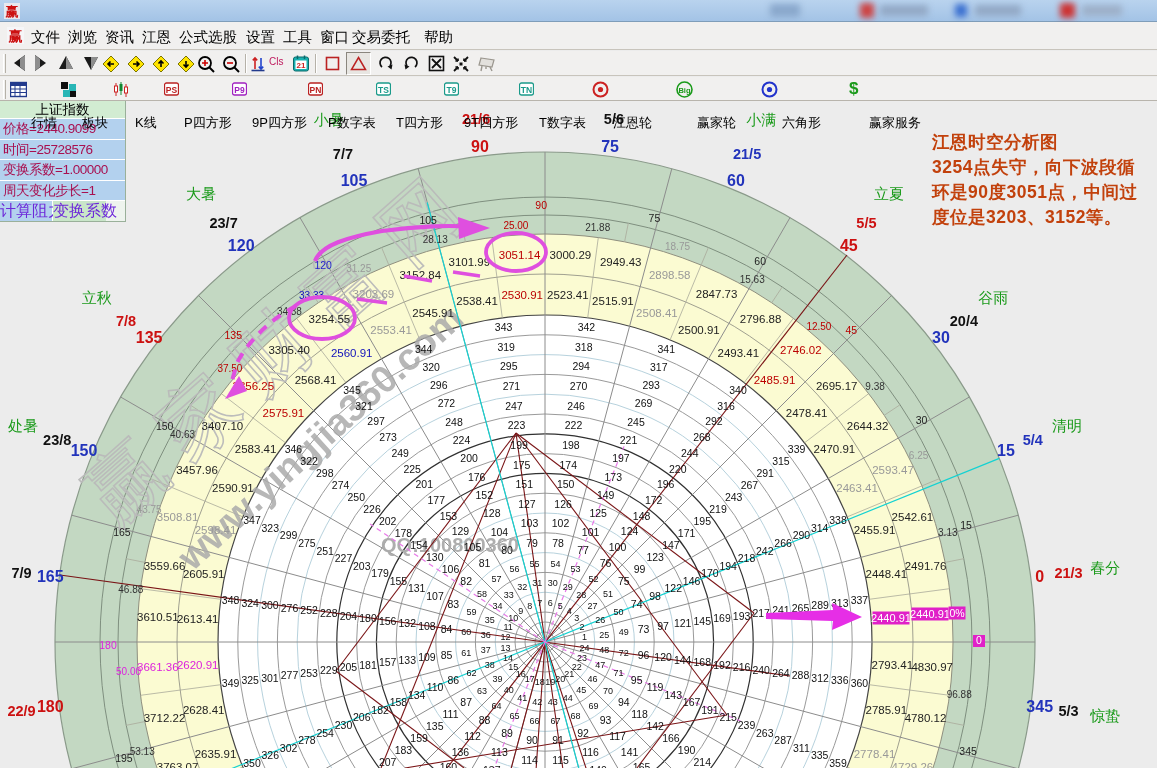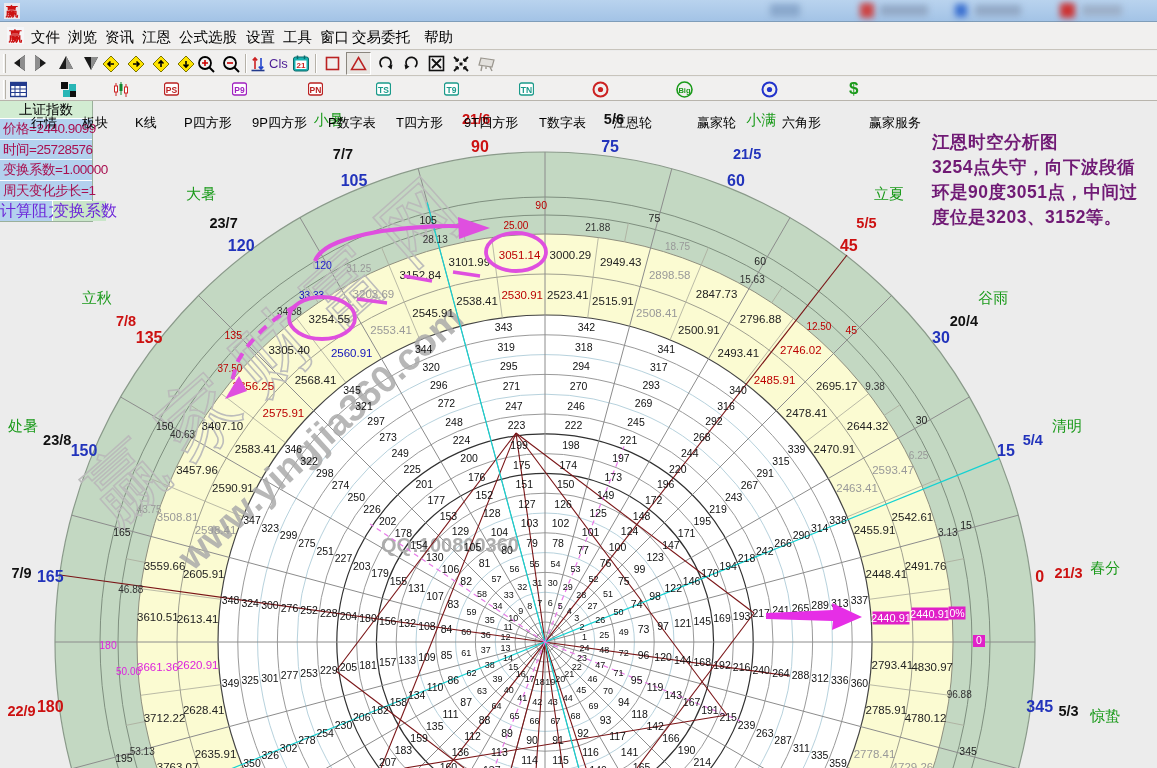--- a/index.html
+++ b/index.html
@@ -12,30 +12,30 @@
 .blur { position:absolute; filter:blur(3px); border-radius:2px; }
 #menubar { position:absolute; left:0; top:22px; width:1157px; height:28px; background:#f1f0ef;
   border-bottom:1px solid #c8c4bc; font-size:14.5px; color:#000; z-index:5; }
 #menubar span { position:absolute; top:6px; }
 #toolbar1 { position:absolute; left:0; top:51px; width:1157px; height:25px; background:#f1f0ef;
   border-bottom:1px solid #c8c4bc; z-index:5; }
 #toolbar2 { position:absolute; left:0; top:77px; width:1157px; height:24px; background:#f1f0ef;
   border-bottom:1px solid #b8b4ac; font-size:13px; color:#000; z-index:5; }
 #toolbar2 span.lbl { position:absolute; top:9px;margin-top:28px; }
 svg.icon { position:absolute; }
-#panel { position:absolute; left:0; top:101px; width:93px; font-size:13.5px;
+#panel { position:absolute; left:0; top:101px; width:126px; font-size:13.5px;
   border-right:1px solid #9ab09a; border-bottom:1px solid #9ab09a; z-index:4; background:#eef4ee; }
 #panel .hd { background:#d2ecd2; color:#000; text-align:center; height:18px; line-height:18px;
   border-bottom:1px solid #fff; }
 #panel .rw { background:#b3d1ee; color:#a81050; height:20.5px; line-height:20.5px; padding-left:3px;
   border-bottom:1px solid #fff; letter-spacing:-0.5px; white-space:nowrap; }
 #panel .btns { display:flex; height:20px; }
 #panel .btns div { width:53px; text-align:center; line-height:20px; font-size:16px; color:#6d28d9; white-space:nowrap;font-family:Liberation Serif, serif; }
 #note { position:absolute; left:932px; top:130px; width:226px; font-size:17.5px; font-weight:bold;
-  color:#701a75; line-height:25px; letter-spacing:0.5px; z-index:3; }
+  color:#c2410c; line-height:25px; letter-spacing:0.5px; z-index:3; }
 </style></head>
 <body>
 <svg width="1157" height="768" viewBox="0 0 1157 768" style="position:absolute;left:0;top:0">
 <circle cx="545.0" cy="642.0" r="490.0" stroke="#8a9a8a" stroke-width="1.2" fill="#c3d8c2"></circle>
 <circle cx="545.0" cy="642.0" r="445.0" stroke="#7f8f7f" stroke-width="1" fill="none"></circle>
 <circle cx="545.0" cy="642.0" r="427.0" stroke="#7f8f7f" stroke-width="1" fill="none"></circle>
 <circle cx="545.0" cy="642.0" r="408.0" stroke="#8f8f7f" stroke-width="1" fill="#fbfbd2"></circle>
 <circle cx="545.0" cy="642.0" r="368.0" stroke="#a0a090" stroke-width="1" fill="none"></circle>
 <circle cx="545.0" cy="642.0" r="327.0" stroke="#444444" stroke-width="1.2" fill="#ffffff"></circle>
 <circle cx="545.0" cy="642.0" r="30.0" stroke="#9a9a9a" stroke-width="1" fill="none"></circle>
@@ -670,21 +670,21 @@
       <circle cx="8" cy="8" r="6" fill="none" stroke="#000" stroke-width="1.8"></circle>
       <line x1="12.5" y1="12.5" x2="17" y2="17" stroke="#000" stroke-width="2"></line>
       <path d="M 5 8 H 11" stroke="#cc0000" stroke-width="1.6"></path>
     </svg>
 <div style="position:absolute;left:245px;top:3px;width:2px;height:19px;border-left:1px solid #b5b1a8;border-right:1px solid #fff"></div>
 <svg class="icon" style="left:250px;top:4px" width="18" height="18" viewBox="0 0 18 18">
       <path d="M 5 14 V 3 M 2.8 5.4 L 5 3 L 7.2 5.4" stroke="#cc2222" stroke-width="1.6" fill="none"></path>
       <path d="M 11 3 V 14 M 8.8 11.6 L 11 14 L 13.2 11.6" stroke="#2244cc" stroke-width="1.6" fill="none"></path>
       <line x1="1.5" y1="15.5" x2="14.5" y2="15.5" stroke="#223a8c" stroke-width="1.6"></line>
     </svg>
-<span style="position:absolute;left:269px;top:5px;font-size:13px;color:#4c1d95">Cls</span>
+<span style="position:absolute;left:269px;top:5px;font-size:10px;color:#be185d">Cls</span>
 <svg class="icon" style="left:293px;top:4px" width="16" height="17" viewBox="0 0 16 17">
       <rect x="0.5" y="2" width="15" height="14" rx="2" fill="#19b0b0" stroke="#0a6a6a"></rect>
       <rect x="2.5" y="5.5" width="11" height="8.5" fill="#fff"></rect>
       <text x="8" y="13" font-size="8" font-weight="bold" fill="#cc2222" text-anchor="middle">21</text>
       <line x1="4.5" y1="0.5" x2="4.5" y2="4" stroke="#0a6a6a" stroke-width="1.5"></line>
       <line x1="11.5" y1="0.5" x2="11.5" y2="4" stroke="#0a6a6a" stroke-width="1.5"></line>
     </svg>
 <div style="position:absolute;left:315px;top:3px;width:2px;height:19px;border-left:1px solid #b5b1a8;border-right:1px solid #fff"></div>
 <svg class="icon" style="left:324px;top:4px" width="17" height="17" viewBox="0 0 17 17">
       <rect x="2.5" y="2.5" width="12" height="12" fill="none" stroke="#bb2222" stroke-width="1.6"></rect>

